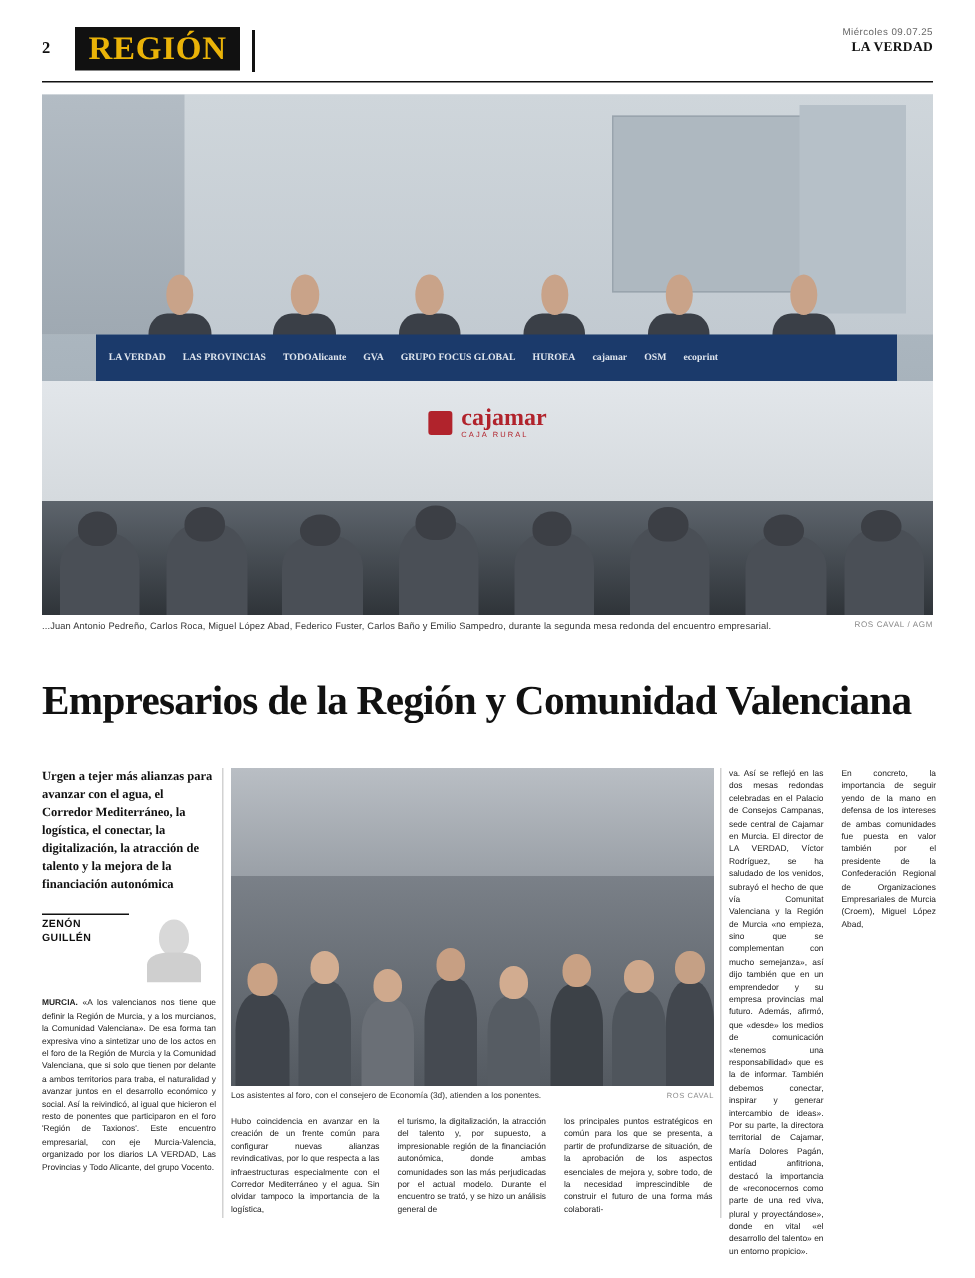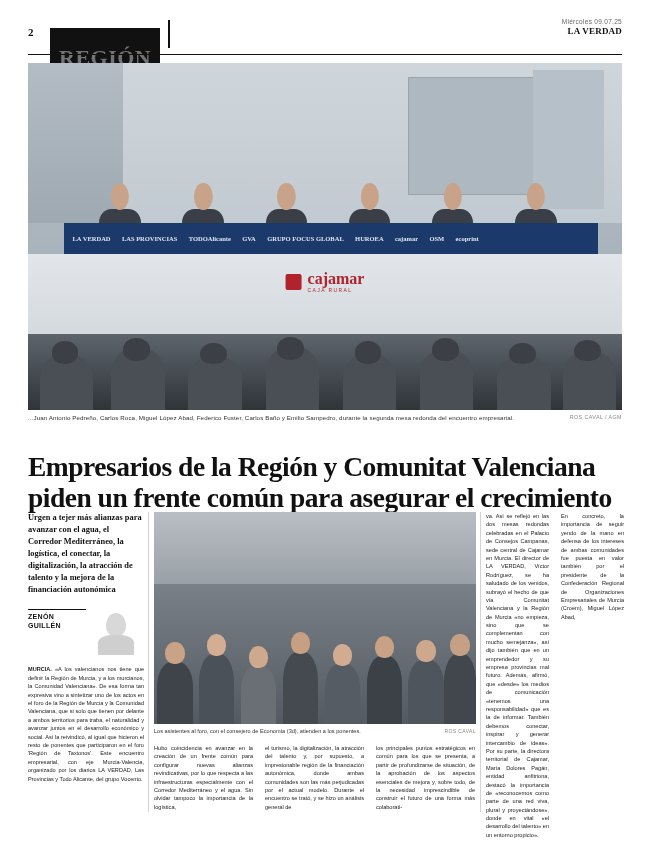--- a/index.html
+++ b/index.html
@@ -35,28 +35,27 @@
     font-size: 11px;
     font-weight: bold;
     color: #111;
     font-family: "Liberation Serif", serif;
   }
   .section-tag {
     position: absolute;
     left: 22px;
     top: 0;
     background: #111;
-    color: #737373;
+    color: #eab308;
     font-family: "Liberation Serif", serif;
     font-weight: bold;
     font-size: 22px;
     letter-spacing: 0.5px;
-    padding: 18px 9px 4px 9px;
+    padding: 2px 9px 4px 9px;
     line-height: 1.05;
-    margin-top: 10px;
   }
   .section-rule {
     position: absolute;
     left: 140px;
     top: 2px;
     width: 2px;
     height: 28px;
     background: #111;
   }
   .masthead-right {
@@ -393,22 +392,21 @@
       <div class="head" style="left:92%;top:8%;width:4.5%;height:28%"></div>
     </div>
   </div>
 
   <div class="photo-caption">
     <span class="credit">ROS CAVAL / AGM</span>
     <span>...Juan Antonio Pedreño, Carlos Roca, Miguel López Abad, Federico Fuster, Carlos Baño y Emilio Sampedro, durante la segunda mesa redonda del encuentro empresarial.</span>
   </div>
 
   <h1 class="headline">
-    <span>Empresarios de la Región y Comunitat Valenciana</span><br>
-    <span>piden un frente común para asegurar el crecimiento</span>
+    <span>Empresarios de la Región y Comunidad Valenciana</span><br>
   </h1>
 
   <div class="cols">
 
     <div class="vrule" style="left:120px;height:300px;"></div>
     <div class="vrule" style="left:452px;height:300px;"></div>
 
     <div class="col-left">
       <div class="standfirst">Urgen a tejer más alianzas para avanzar con el agua, el Corredor Mediterráneo, la logística, el conectar, la digitalización, la atracción de talento y la mejora de la financiación autonómica</div>
 

